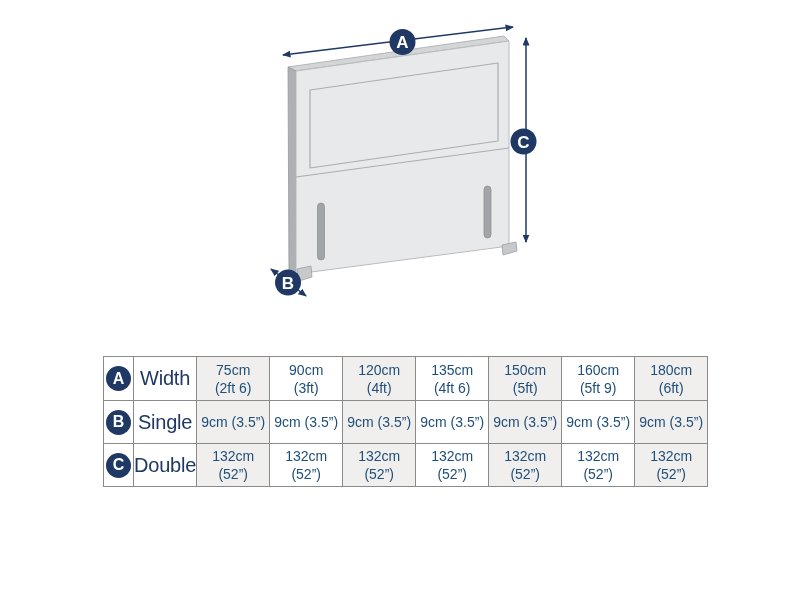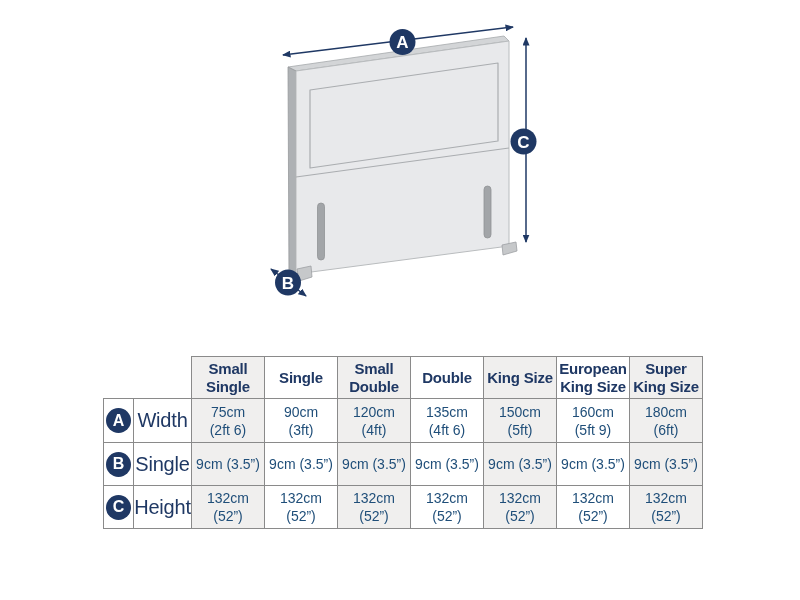--- a/index.html
+++ b/index.html
@@ -119,31 +119,20 @@
         <col style="width:57px">
       <col style="width:73px">
         <col style="width:73px">
         <col style="width:73px">
       <col style="width:73px">
         <col style="width:73px">
         <col style="width:73px">
         <col style="width:73px">
     </colgroup>
     <tbody>
-        <tr class="hdr">
-      <td class="blank"></td>
-      <td class="blank"></td>
-      <th class="size-hdr shade">Small Single</th>
-      <th class="size-hdr">Single</th>
-      <th class="size-hdr shade">Small Double</th>
-      <th class="size-hdr">Double</th>
-      <th class="size-hdr shade">King Size</th>
-      <th class="size-hdr">European King Size</th>
-      <th class="size-hdr shade">Super King Size</th>
-    </tr>
 
     <tr class="r-width">
       <td class="badge-cell">
         <span class="tbadge">A</span>
       </td>
       <td class="label-cell">Width</td>
       <td class="val-cell shade">
         <div class="vline">75cm</div>
             <div class="vline">(2ft 6)</div>
       </td>
@@ -198,21 +187,21 @@
       </td>
       <td class="val-cell shade">
         <div class="vline">9cm (3.5”)</div>
       </td>
     </tr>
 
     <tr class="r-height">
       <td class="badge-cell">
         <span class="tbadge">C</span>
       </td>
-      <td class="label-cell">Height</td>
+      <td class="label-cell">Double</td>
       <td class="val-cell shade">
         <div class="vline">132cm</div>
             <div class="vline">(52”)</div>
       </td>
       <td class="val-cell">
         <div class="vline">132cm</div>
             <div class="vline">(52”)</div>
       </td>
       <td class="val-cell shade">
         <div class="vline">132cm</div>

